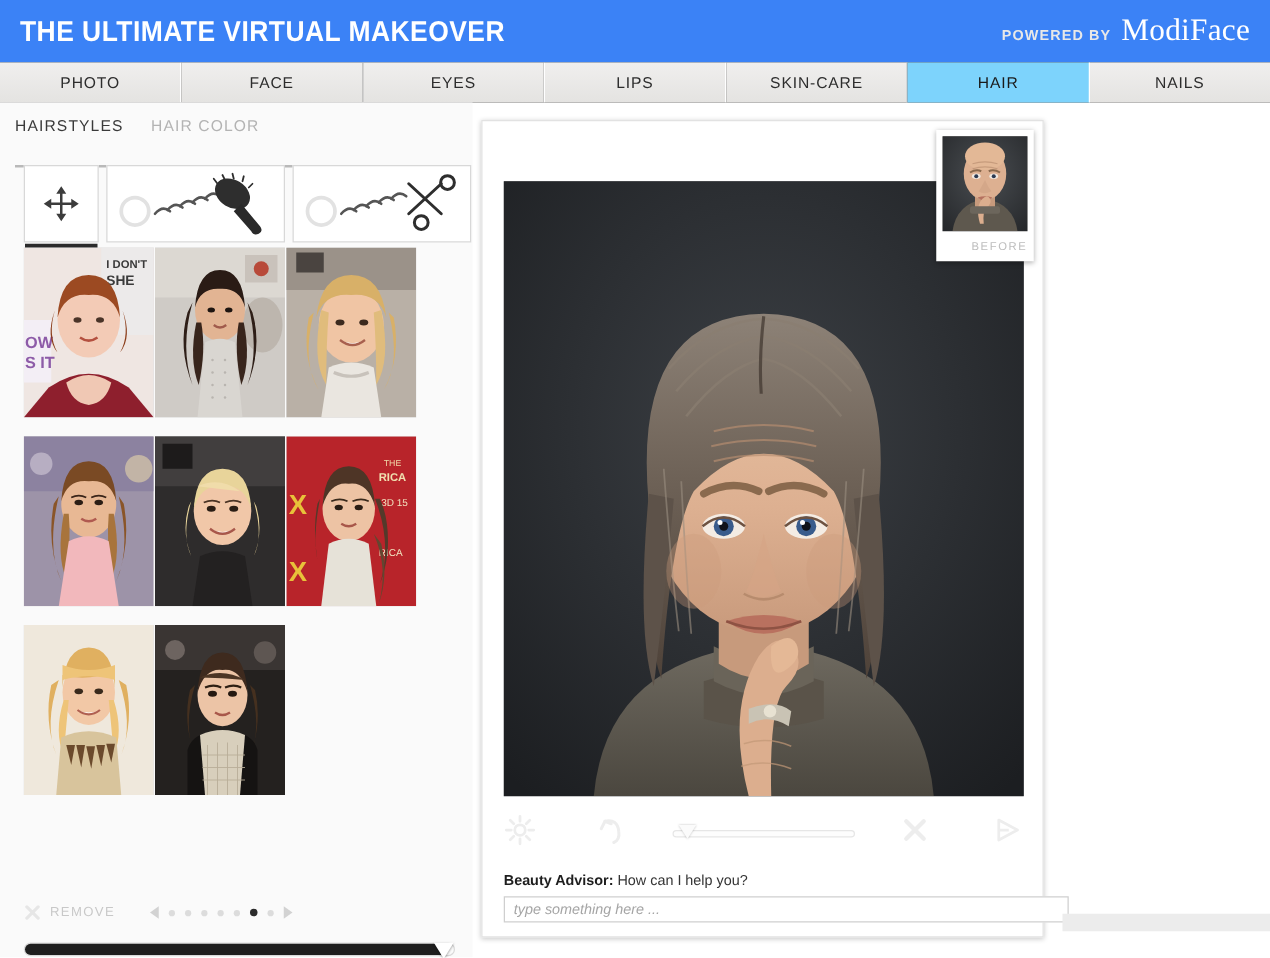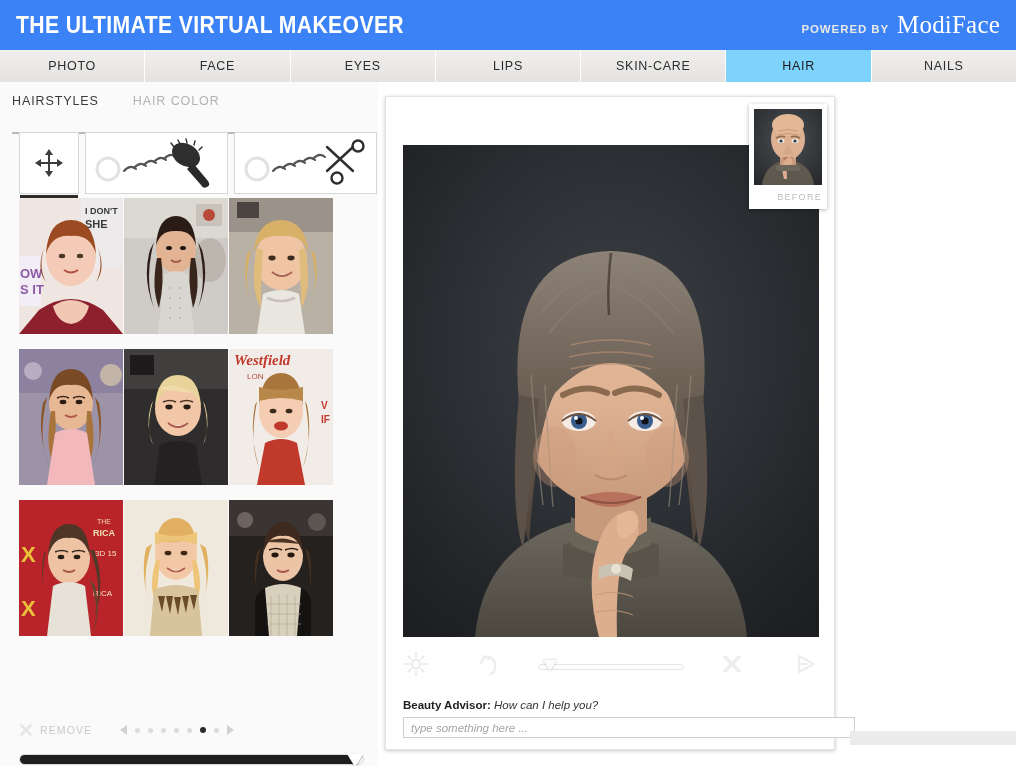--- a/index.html
+++ b/index.html
@@ -51,21 +51,21 @@
   .tab:last-child { border-right: none; }
   .tab.active { background: #7dd3fc; color: #1a1a1a; }
 
   
   .left-panel {
     position: absolute; left: 0; top: 82px; width: 378px; height: 684px;
     background: #fafafa;
   }
   .subtabs {
     position: absolute; left: 12px; top: 12px; width: 352px;
-    display: flex; align-items: flex-end; gap: 34px;
+    display: flex; align-items: flex-end; gap: 22px;
     border-bottom: 2px solid #b9b9b9; padding-bottom: 24px;
   }
   .subtab {
     font-size: 12.5px; letter-spacing: 0.9px; color: #b3b3b3;
     cursor: pointer; user-select: none;
   }
   .subtab.active { color: #3a3a3a; }
 
   .tools {
     position: absolute; left: 19px; top: 50px;
@@ -174,21 +174,21 @@
     border-top: 11px solid #fbfbfb;
     filter: drop-shadow(0 0 1px rgba(0,0,0,.25));
     cursor: pointer;
   }
 
   .advisor {
     position: absolute; left: 17px; top: 602px; width: 416px;
   }
   .advisor-line { font-size: 11.5px; color: #1e1e1e; }
   .advisor-title { font-weight: bold; }
-  .advisor-q { font-style: italic; color: #333; }
+  .advisor-q { color: #333; }
   .advisor-input {
     margin-top: 6px; width: 452px; height: 21px;
     border: 1px solid #cfcfcf; background: #fff;
     font-family: "Liberation Sans", sans-serif;
     font-size: 11.5px; font-style: italic; color: #9b9b9b;
     padding: 0 7px;
   }
   .advisor-input::placeholder { color: #a5a5a5; font-style: italic; }
 
   .bottom-bar {
@@ -390,38 +390,20 @@
           <ellipse cx="45" cy="58" rx="3.6" ry="2.4" fill="#2a1d14"></ellipse>
           <ellipse cx="63" cy="58" rx="3.6" ry="2.4" fill="#2a1d14"></ellipse>
           <path d="M39 53 q7 -3 13 0" fill="none" stroke="#4a3324" stroke-width="1.5"></path>
           <path d="M56 53 q7 -3 13 0" fill="none" stroke="#4a3324" stroke-width="1.5"></path>
           <path d="M44 74 q10 8 20 0 q-10 5 -20 0" fill="#fff"></path>
           <path d="M44 74 q10 8 20 0" fill="none" stroke="#a8574a" stroke-width="1.8"></path>
           <path d="M36 96 q18 -8 36 0 l6 40 l-48 0 Z" fill="#232121"></path>
         </svg>
       </div>
 
-      <div class="thumb">
-        <svg viewBox="0 0 104 136" preserveAspectRatio="xMidYMid slice">
-          <rect width="104" height="136" fill="#f2ece8"></rect>
-          <text x="5" y="16" font-family="Liberation Serif" font-size="15" font-style="italic" font-weight="bold" fill="#c0392b">Westfield</text>
-          <text x="18" y="30" font-family="Liberation Sans" font-size="8" fill="#b0473b">LON</text>
-          <text x="92" y="60" font-family="Liberation Sans" font-size="10" font-weight="bold" fill="#c0392b">V</text>
-          <text x="92" y="74" font-family="Liberation Sans" font-size="10" font-weight="bold" fill="#c0392b">IF</text>
-          <ellipse cx="52" cy="62" rx="22" ry="27" fill="#f4cdb2"></ellipse>
-          <path d="M30 58 q2 -34 22 -34 q20 0 22 34 l0 -16 q-22 10 -44 6 Z" fill="#a8763c"></path>
-          <path d="M30 38 q22 6 44 0 q0 12 0 14 q-22 -6 -44 0 Z" fill="#b8884a"></path>
-          <path d="M28 52 q-8 42 2 66 q-10 -32 -4 -62 Z" fill="#a8763c"></path>
-          <path d="M76 52 q8 42 -2 66 q10 -32 4 -62 Z" fill="#a8763c"></path>
-          <ellipse cx="44" cy="62" rx="3.4" ry="2.3" fill="#3a2a1c"></ellipse>
-          <ellipse cx="60" cy="62" rx="3.4" ry="2.3" fill="#3a2a1c"></ellipse>
-          <ellipse cx="52" cy="77" rx="7" ry="4.5" fill="#c0392b"></ellipse>
-          <path d="M36 94 q16 -8 32 0 l8 42 l-48 0 Z" fill="#c0392b"></path>
-        </svg>
-      </div>
 
       <div class="thumb">
         <svg viewBox="0 0 104 136" preserveAspectRatio="xMidYMid slice">
           <rect width="104" height="136" fill="#b8242a"></rect>
           <text x="2" y="62" font-family="Liberation Sans" font-size="22" font-weight="bold" fill="#e8c23a">X</text>
           <text x="2" y="116" font-family="Liberation Sans" font-size="22" font-weight="bold" fill="#e8c23a">X</text>
           <text x="78" y="24" font-family="Liberation Sans" font-size="7" fill="#f0d8a8">THE</text>
           <text x="74" y="36" font-family="Liberation Sans" font-size="9" font-weight="bold" fill="#f0e0b0">RICA</text>
           <text x="76" y="56" font-family="Liberation Sans" font-size="8" fill="#f2e4c0">3D 15</text>
           <text x="74" y="96" font-family="Liberation Sans" font-size="8" fill="#f2e4c0">RICA</text>

